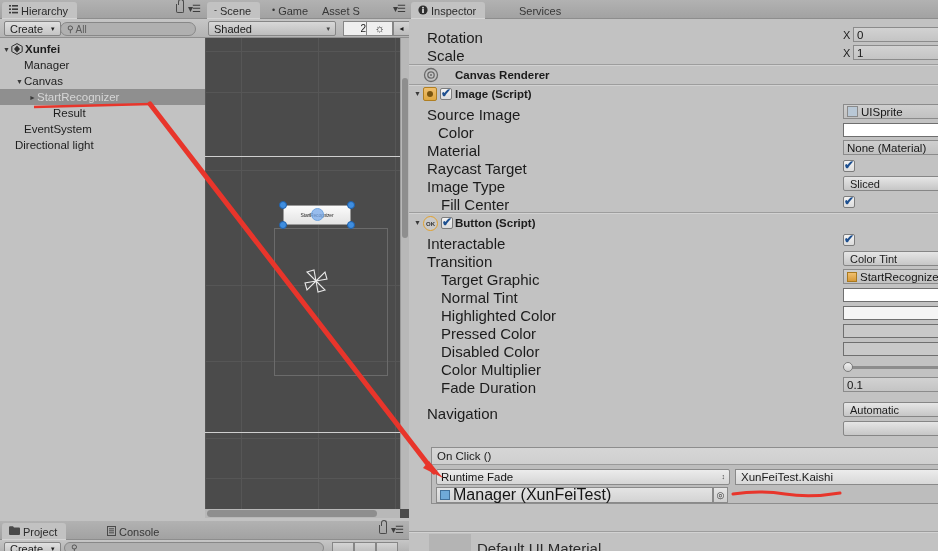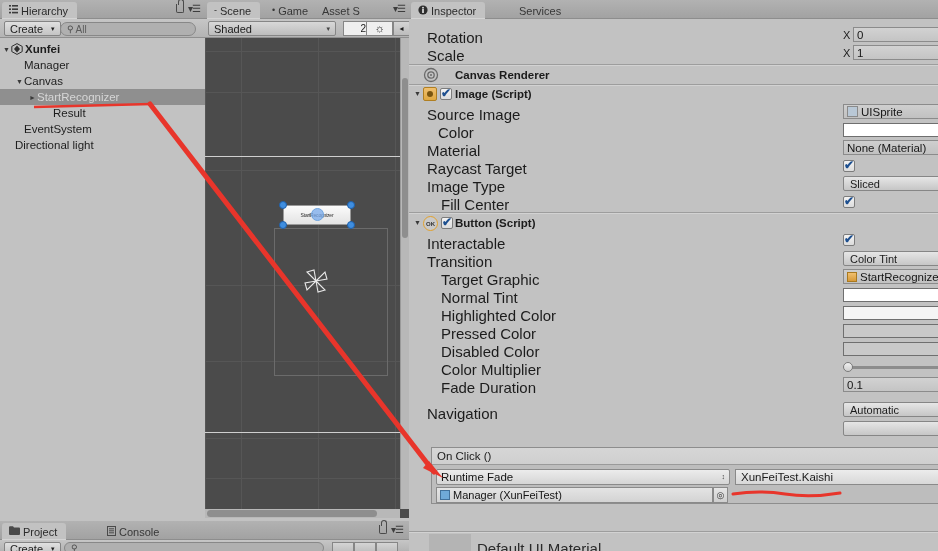--- a/index.html
+++ b/index.html
@@ -116,21 +116,21 @@
   .evtbox { position:absolute; background:#bdbdbd; border:1px solid #8d8d8d; }
   .evthdr { position:absolute; left:0; right:0; top:0; height:17px;
     background:linear-gradient(#d6d6d6,#cfcfcf); border-bottom:1px solid #9a9a9a;
     display:flex; align-items:center; padding-left:5px; font-size:11.5px;}
   .dd { position:absolute; height:16px; background:linear-gradient(#ececec,#d5d5d5);
     border:1px solid #8a8a8a; border-radius:2px; display:flex; align-items:center;
     padding:0 4px; font-size:11.5px; color:#141414; }
   .dd .arrows { position:absolute; right:4px; font-size:7px; line-height:6px; color:#333; text-align:center;}
   .objfield { position:absolute; height:16px; background:linear-gradient(#e4e4e4,#d3d3d3);
     border:1px solid #8a8a8a; display:flex; align-items:center; padding:0 3px;
-    font-size:11px; color:#141414; gap:3px;}
+    font-size:16px; color:#141414; gap:3px;}
   .picker { position:absolute; width:15px;height:16px;
     background:linear-gradient(#e6e6e6,#cecece); border:1px solid #8a8a8a;
     display:flex;align-items:center;justify-content:center; font-size:9px; color:#333;}
   .funcfield { position:absolute; height:16px; background:linear-gradient(#ececec,#d8d8d8);
     border:1px solid #8a8a8a; display:flex;align-items:center; padding:0 5px; font-size:11.5px;}
 
   
   #bottom { left:0; top:518px; width:409px; height:33px; background:#c2c2c2; }
   .b-strip { position:absolute; left:0; top:3px; right:0; height:19px;
     background:linear-gradient(#b2b2b2,#a2a2a2); border-bottom:1px solid #8d8d8d;}

